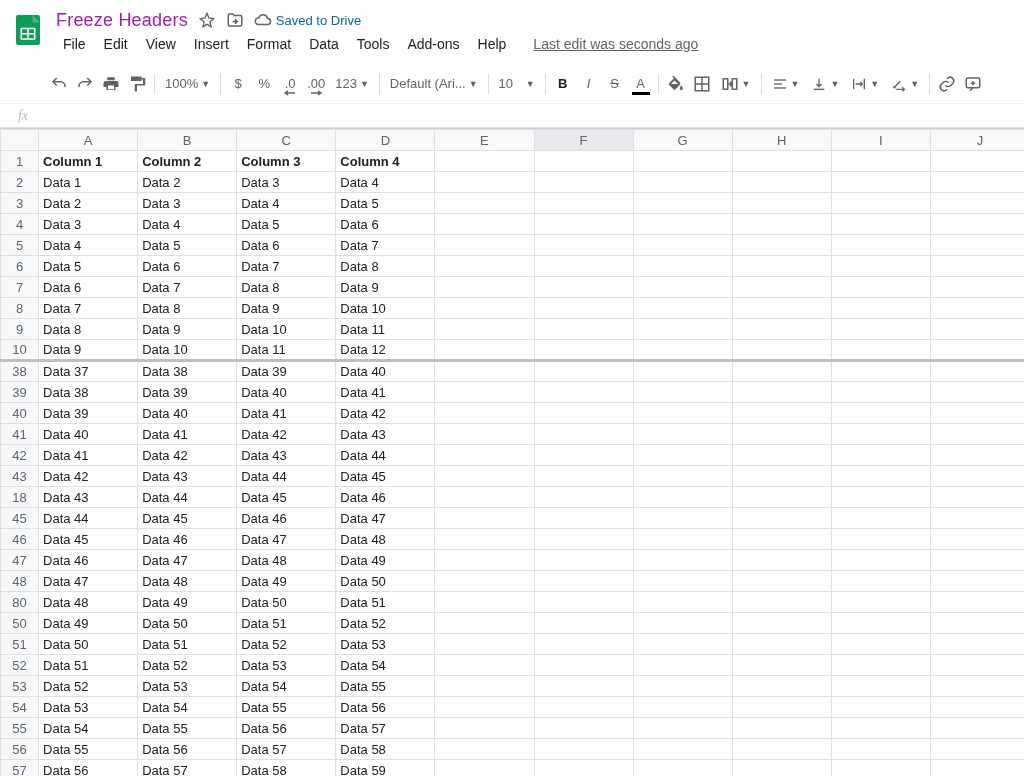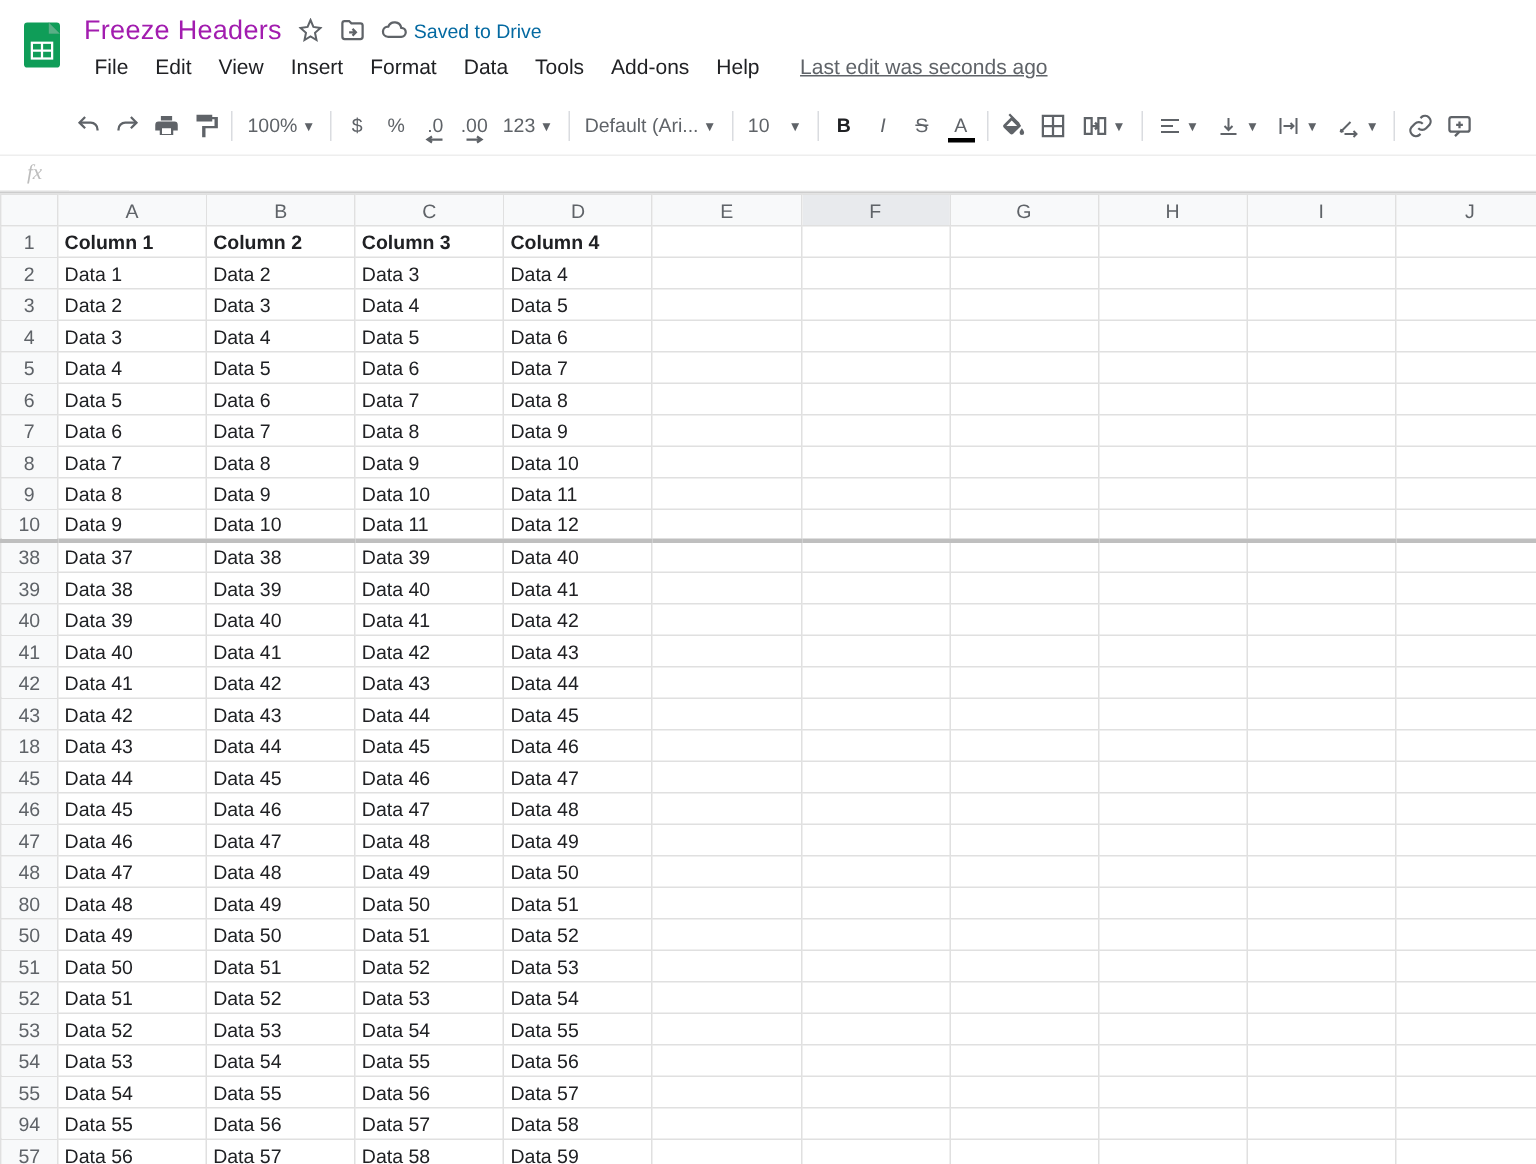--- a/index.html
+++ b/index.html
@@ -608,21 +608,21 @@
           <td>Data 56</td>
           <td>Data 57</td>
           <td></td>
           <td></td>
           <td></td>
           <td></td>
           <td></td>
           <td></td>
         </tr>
         <tr>
-          <th class="rowhead">94</th>
+          <th class="rowhead">56</th>
           <td>Data 55</td>
           <td>Data 56</td>
           <td>Data 57</td>
           <td>Data 58</td>
           <td></td>
           <td></td>
           <td></td>
           <td></td>
           <td></td>
           <td></td>

